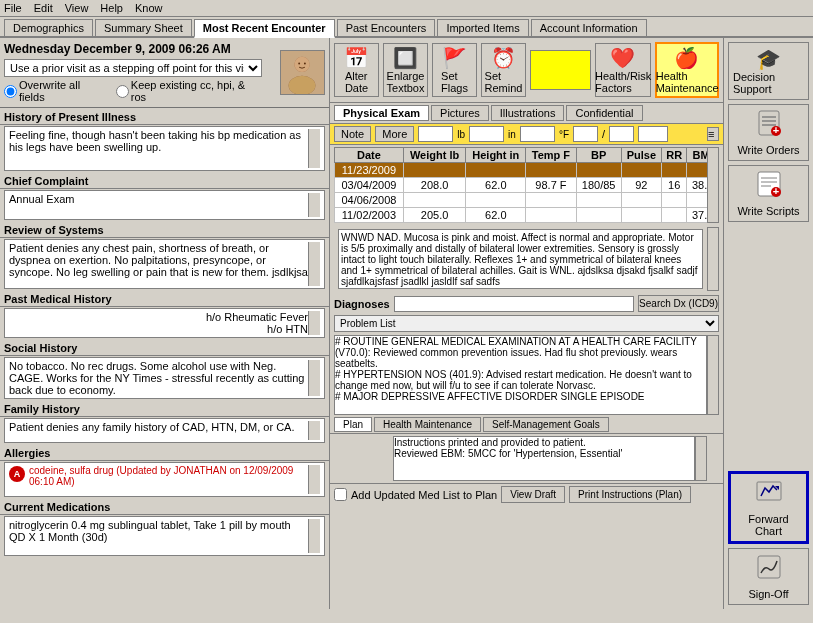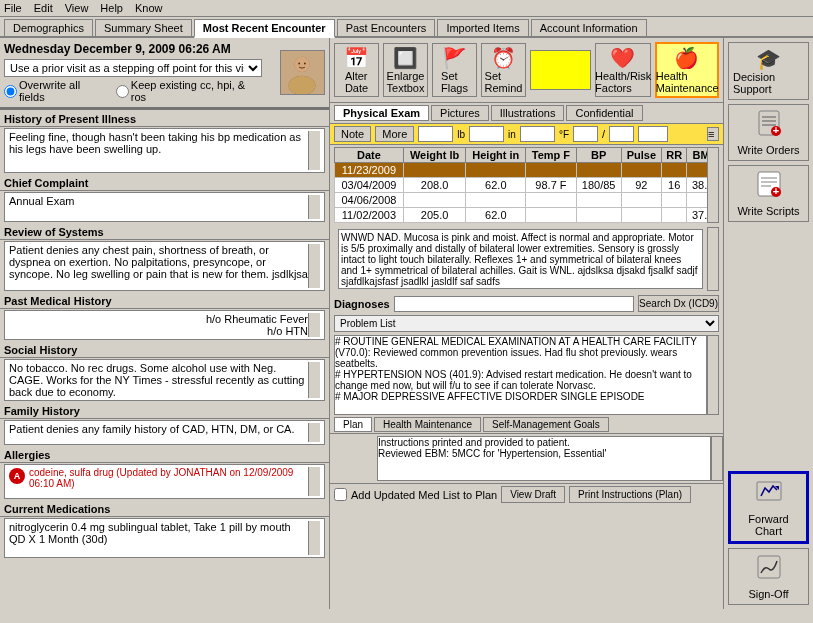--- a/index.html
+++ b/index.html
@@ -14,21 +14,21 @@
     .tab { padding: 2px 8px; border: 1px solid #808080; border-bottom: none; background: #d4d0c8; cursor: pointer; margin-right: 2px; }
     .tab.active { background: #fff; font-weight: bold; border-bottom: 2px solid #fff; margin-bottom: -2px; z-index: 1; }
     
     
     .main-container { display: flex; height: calc(623px - 52px); }
     
     
     .left-panel { width: 330px; background: #d4d0c8; border-right: 1px solid #808080; display: flex; flex-direction: column; overflow: hidden; }
     
     
-    .patient-header { background: #d4d0c8; padding: 4px; border-bottom: 3px solid #737373; display: flex; align-items: center; gap: 18px; }
+    .patient-header { background: #d4d0c8; padding: 4px; border-bottom: 1px solid #737373; display: flex; align-items: center; gap: 18px; }
     .patient-date { font-weight: bold; font-size: 12px; flex: 1; }
     .patient-photo { width: 45px; height: 45px; background: #c8a882; border: 1px solid #808080; display: flex; align-items: center; justify-content: center; overflow: hidden; }
     
     .visit-options { padding: 2px 4px; background: #d4d0c8; }
     .visit-dropdown { width: 100%; padding: 1px; border: 1px solid #808080; background: #fff; margin-bottom: 2px; }
     .radio-group { display: flex; gap: 8px; align-items: center; font-size: 10px; }
     
     
     .section-header { background: #d4d0c8; font-weight: bold; border-bottom: 1px solid #808080; padding: 1px 4px; margin-top: 2px; }
     .section-content { padding: 2px 4px; background: #fff; border: 1px solid #808080; margin: 1px 4px; min-height: 30px; font-size: 10px; overflow: hidden; }
@@ -355,21 +355,21 @@
 # MAJOR DEPRESSIVE AFFECTIVE DISORDER SINGLE EPISODE</textarea>
         <div style="width:12px;background:#d4d0c8;border:1px solid #808080;cursor:pointer;"></div>
       </div>
 
       <div class="bottom-tabs">
         <div class="bottom-tab active">Plan</div>
         <div class="bottom-tab">Health Maintenance</div>
         <div class="bottom-tab">Self-Management Goals</div>
       </div>
 
-      <div style="margin:2px 0; display:flex;padding-left:47px;">
+      <div style="margin:2px 16px; display:flex;padding-left:47px;">
         <textarea style="flex: 1 1 0%; height: 45px; font-size: 10px; border: 1px solid rgb(128, 128, 128); resize: none; font-family: Arial, sans-serif;">Instructions printed and provided to patient.
 Reviewed EBM: 5MCC for 'Hypertension, Essential'</textarea>
         <div style="width:12px;background:#d4d0c8;border:1px solid #808080;cursor:pointer;"></div>
       </div>
 
       <div class="plan-footer">
         <input type="checkbox" style="">
         <span>Add Updated Med List to Plan</span>
         <button class="plan-footer-btn">View Draft</button>
         <button class="plan-footer-btn">Print Instructions (Plan)</button>

